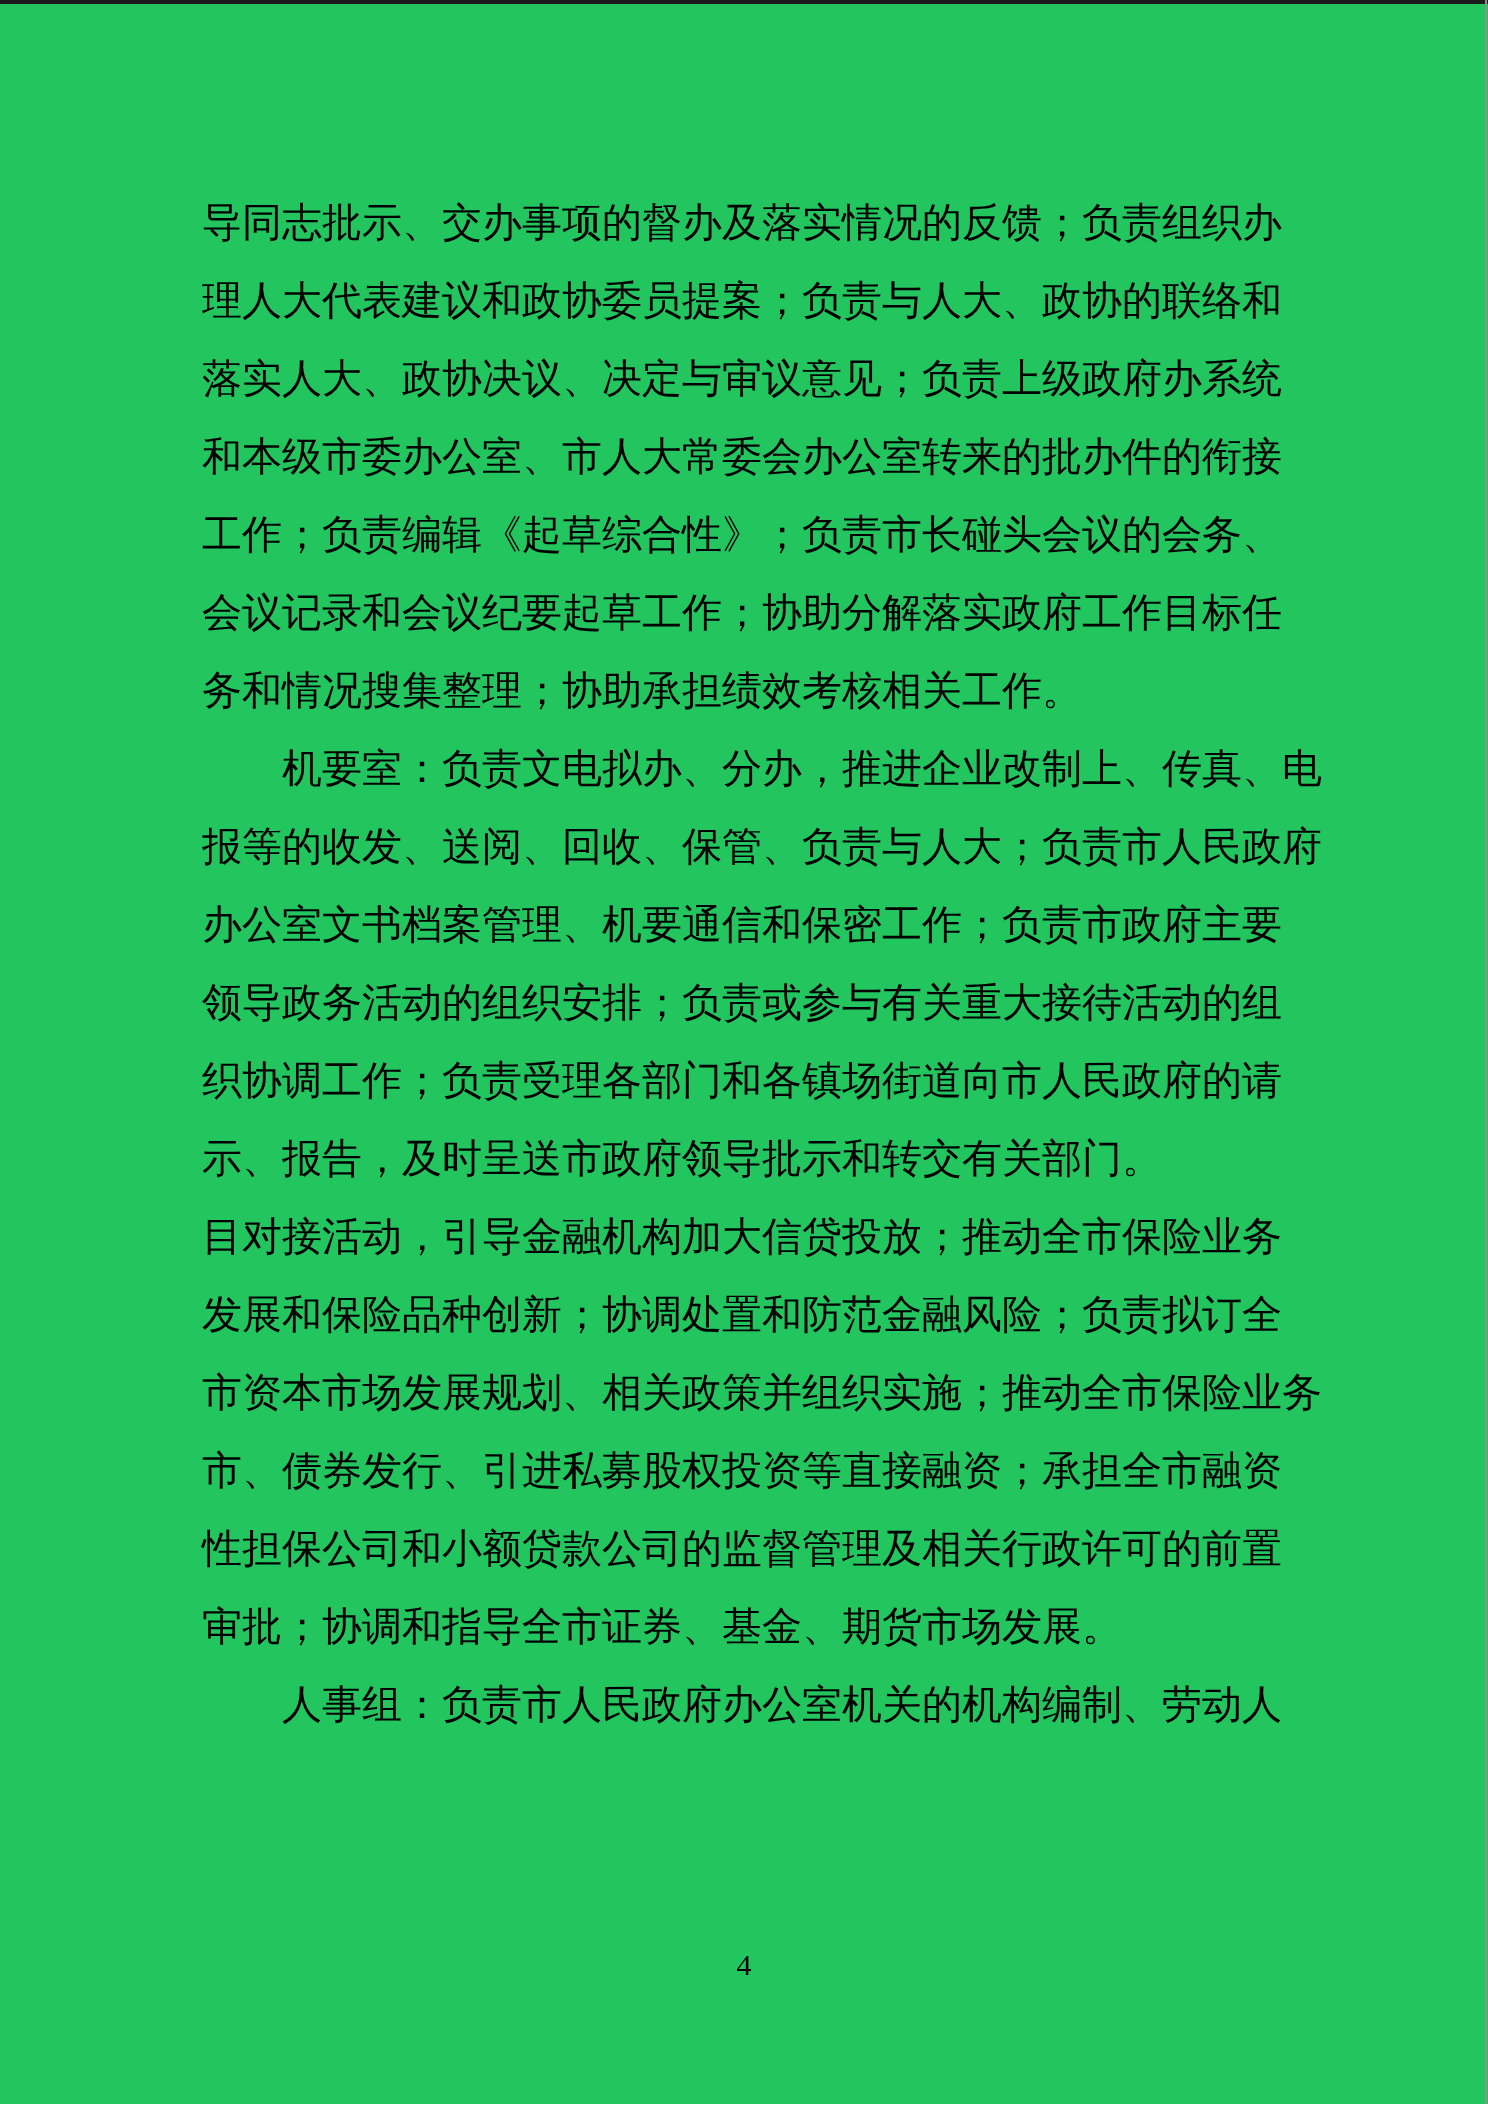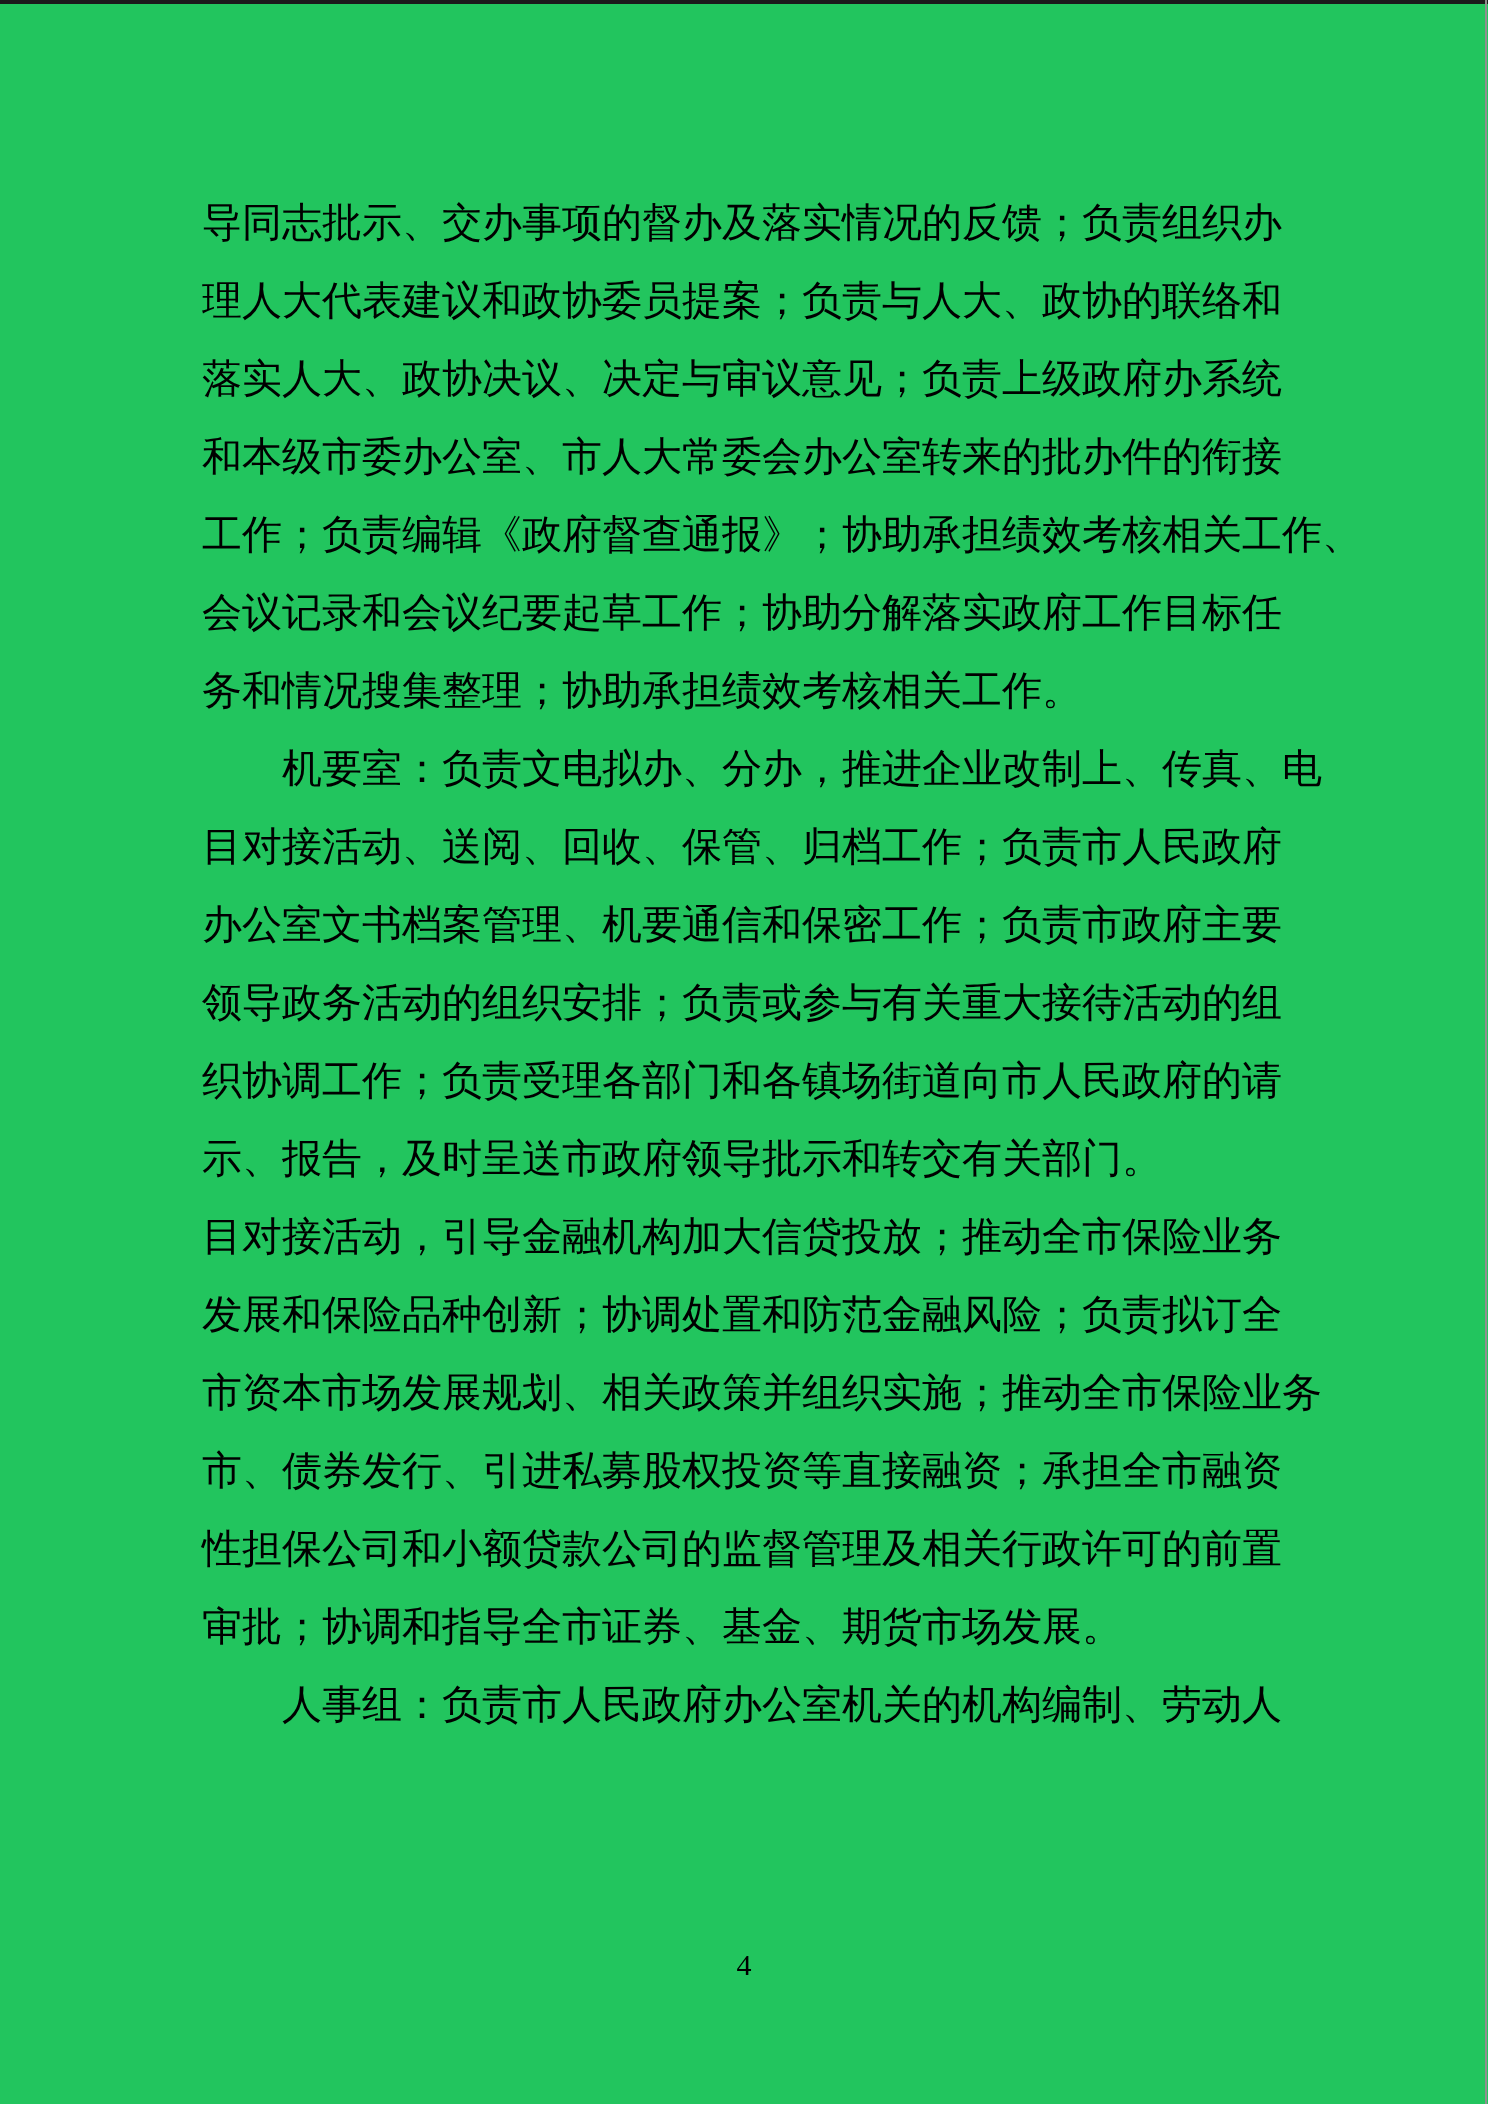--- a/index.html
+++ b/index.html
@@ -67,25 +67,25 @@
 <div class="page" style="background: #22c55e; color: rgb(0, 0, 0);">
   <div class="top-bar" style="background: rgb(27, 27, 27);"></div>
   <div class="right-line" style="background: rgb(143, 143, 143);"></div>
 
   <div class="text-block">
 
   <div class="line">导同志批示、交办事项的督办及落实情况的反馈；负责组织办</div>
       <div class="line">理人大代表建议和政协委员提案；负责与人大、政协的联络和</div>
       <div class="line">落实人大、政协决议、决定与审议意见；负责上级政府办系统</div>
       <div class="line">和本级市委办公室、市人大常委会办公室转来的批办件的衔接</div>
-      <div class="line">工作；负责编辑《政府督查通报》；协助承担绩效考核相关工作、</div>
+      <div class="line">工作；负责编辑《起草综合性》；负责市长碰头会议的会务、</div>
       <div class="line">会议记录和会议纪要起草工作；协助分解落实政府工作目标任</div>
       <div class="line">务和情况搜集整理；协助承担绩效考核相关工作。</div>
       <div class="line indent">机要室：负责文电拟办、分办，推进企业改制上、传真、电</div>
-      <div class="line">目对接活动、送阅、回收、保管、归档工作；负责市人民政府</div>
+      <div class="line">报等的收发、送阅、回收、保管、负责与人大；负责市人民政府</div>
       <div class="line">办公室文书档案管理、机要通信和保密工作；负责市政府主要</div>
       <div class="line">领导政务活动的组织安排；负责或参与有关重大接待活动的组</div>
       <div class="line">织协调工作；负责受理各部门和各镇场街道向市人民政府的请</div>
       <div class="line">示、报告，及时呈送市政府领导批示和转交有关部门。</div>
       <div class="line">目对接活动，引导金融机构加大信贷投放；推动全市保险业务</div>
       <div class="line">发展和保险品种创新；协调处置和防范金融风险；负责拟订全</div>
       <div class="line">市资本市场发展规划、相关政策并组织实施；推动全市保险业务</div>
       <div class="line">市、债券发行、引进私募股权投资等直接融资；承担全市融资</div>
       <div class="line">性担保公司和小额贷款公司的监督管理及相关行政许可的前置</div>
       <div class="line">审批；协调和指导全市证券、基金、期货市场发展。</div>

